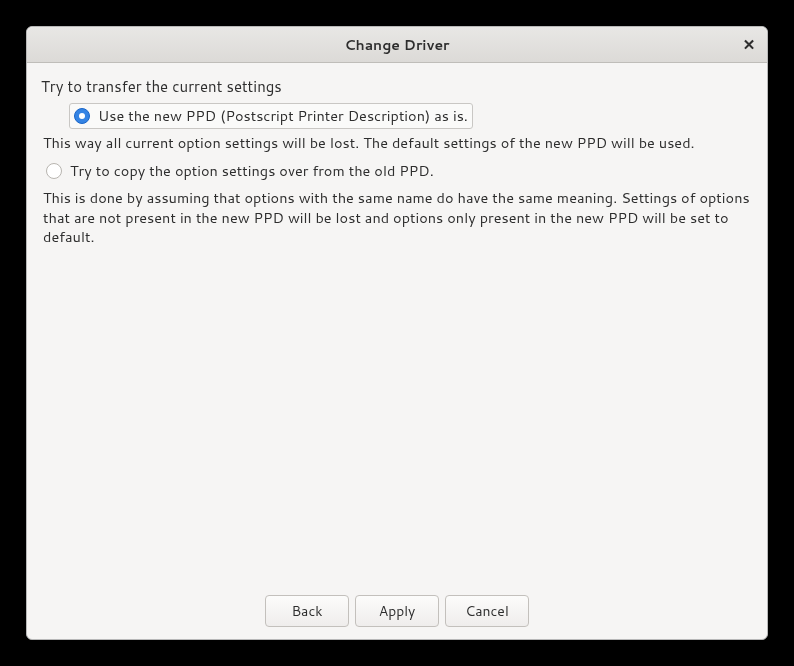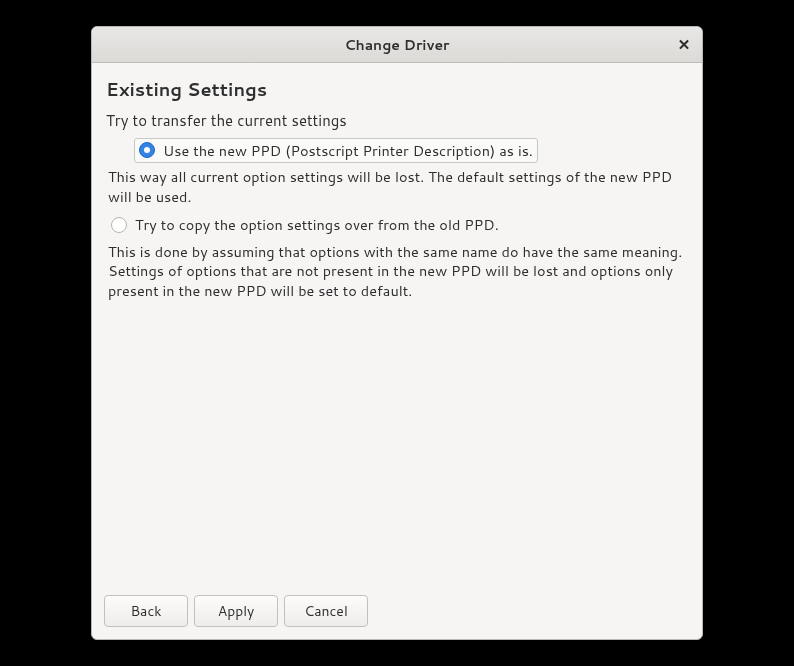--- a/index.html
+++ b/index.html
@@ -10,21 +10,21 @@
     body {
       font-family: "Cantarell", "Segoe UI", sans-serif;
       background: #000;
       width: 794px;
       height: 666px;
       display: flex;
       align-items: center;
       justify-content: center;
     }
     .dialog {
-      width: 612px;
+      width: 742px;
       height: 614px;
       background: #f6f5f4;
       border: 1px solid #b8b8b8;
       border-radius: 6px;
       display: flex;
       flex-direction: column;
       overflow: hidden;
       box-shadow: 0 2px 8px rgba(0,0,0,0.3);
     }
     .titlebar {
@@ -117,21 +117,21 @@
       background: #fff;
       border: 1px solid #b8b5b0;
     }
     .description {
       font-size: 14.5px;
       margin-bottom: 6px;
       padding-left: 2px;
     }
     .footer {
       display: flex;
-      justify-content: flex-start;
+      justify-content: center;
       gap: 6px;
       padding: 12px;
     }
     .btn {
       min-width: 84px;
       height: 32px;
       background: linear-gradient(to bottom, #fcfcfb, #efedec);
       border: 1px solid #c3c0bc;
       border-radius: 4px;
       font-size: 14px;
@@ -145,21 +145,20 @@
 </head>
 <body>
 
 <div class="dialog">
   <div class="titlebar">
     <div class="titlebar-title">Change Driver</div>
     <div class="close-btn">✕</div>
   </div>
 
   <div class="content">
-    <div class="heading">Existing Settings</div>
     <div class="subheading">Try to transfer the current settings</div>
 
     <div class="radio-row selected">
       <div class="radio checked"></div>
       <span>Use the new PPD (Postscript Printer Description) as is.</span>
     </div>
     <div class="description">This way all current option settings will be lost. The default settings of the new PPD will be used.</div>
 
     <div class="radio-row">
       <div class="radio unchecked"></div>

